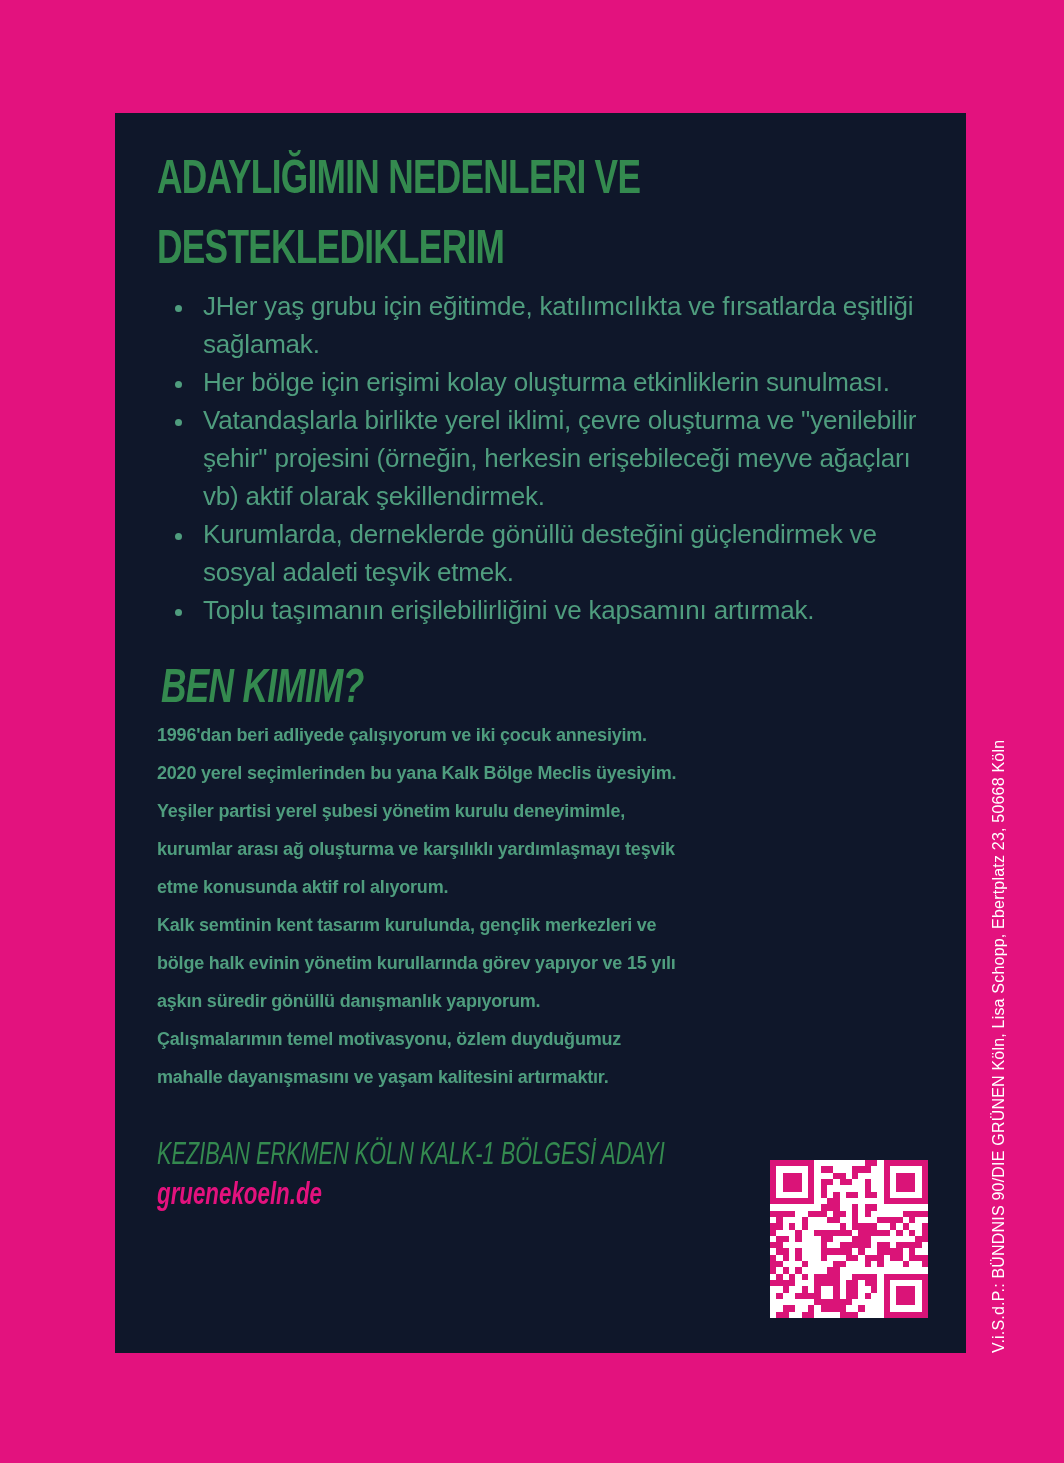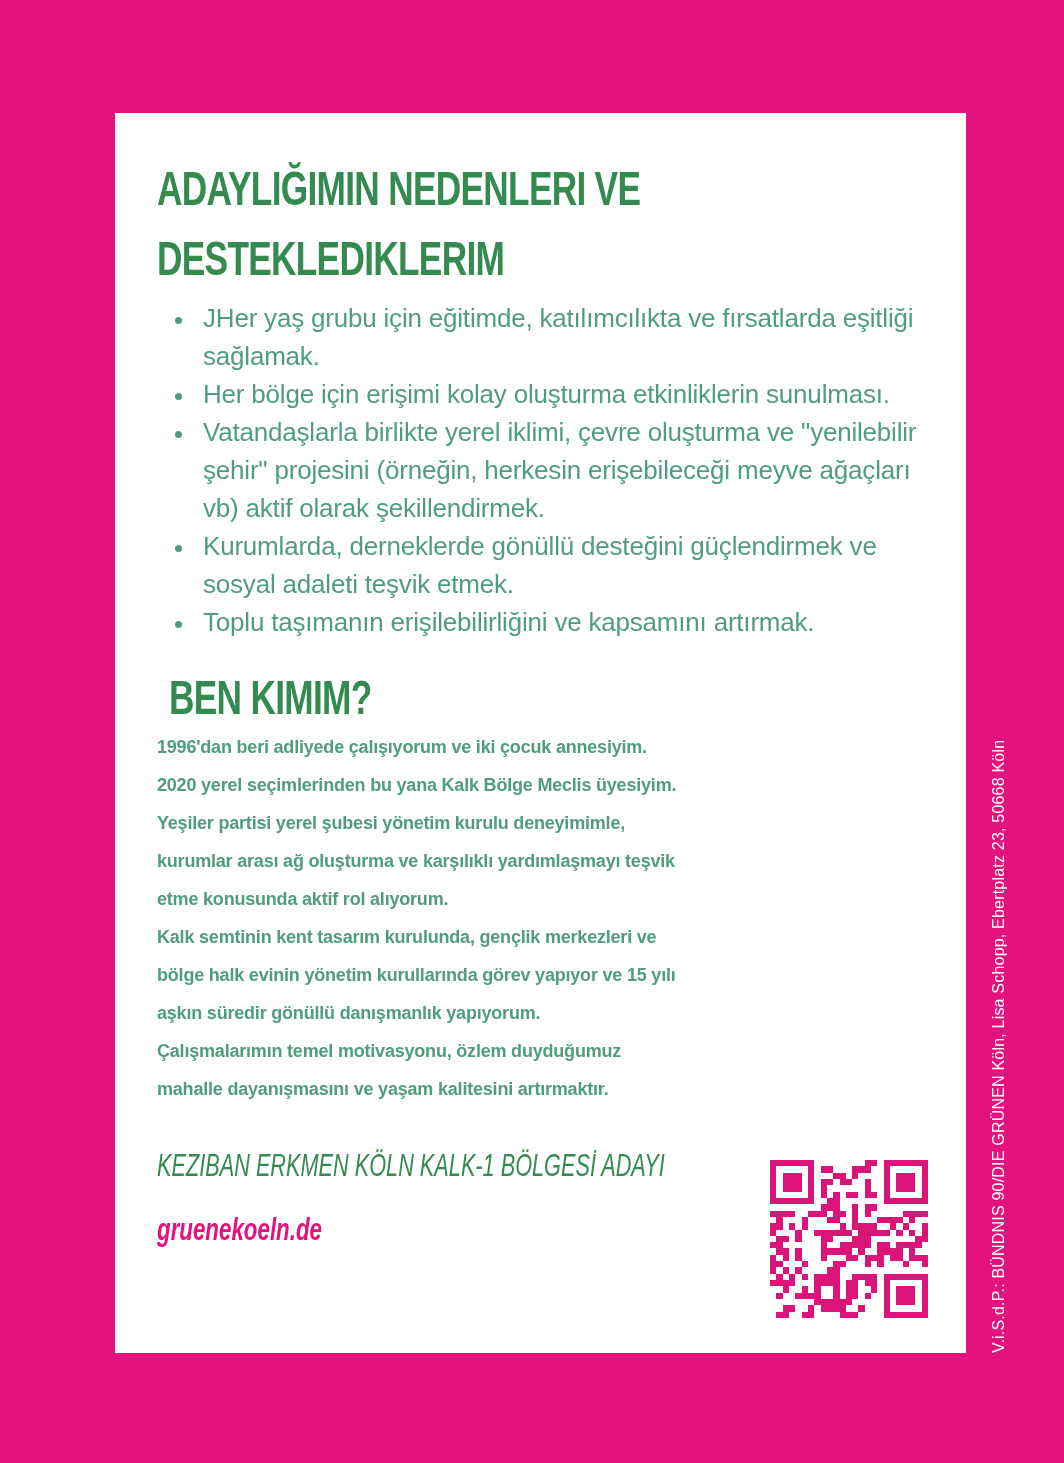--- a/index.html
+++ b/index.html
@@ -8,23 +8,23 @@
     width: 1064px;
     height: 1463px;
     background: #E3127E;
     font-family: "Liberation Sans", sans-serif;
     overflow: hidden;
   }
   .card {
     position: absolute;
     left: 115px; top: 113px;
     width: 851px; height: 1240px;
-    background: #ffffff;
+    background: #0f172a;
     box-sizing: border-box;
-    padding: 16px 40px 0 42px;
+    padding: 4px 40px 0 42px;
   }
   h1.section-title {
     margin: 24px 0 0 0;
     font-size: 49px;
     line-height: 70px;
     font-weight: bold;
     letter-spacing: -1px;
     color: #348A4F;
   }
   .hline {
@@ -38,26 +38,27 @@
     padding: 0 0 0 38px;
     color: #4F9D7E;
     font-size: 26px;
     line-height: 38px;
     letter-spacing: -0.2px;
     max-width: 730px;
   }
   ul.bullets li { padding-left: 8px; }
   ul.bullets li::marker { color: #4F9D7E; font-size: 22px; }
   h2.section-title {
-    margin: 28px 0 0 12px;
+    margin: 28px 0 0 4px;
     font-size: 49px;
     line-height: 56px;
     font-weight: bold;
     letter-spacing: -1px;
     color: #348A4F;
+    font-style: italic;
   }
   .about-body {
     margin-top: 3px;
     color: #4F9D7E;
     font-size: 18px;
     line-height: 38px;
     letter-spacing: -0.2px;
     white-space: pre-line;
     max-width: 770px;
     font-weight: bold;
@@ -77,21 +78,21 @@
     white-space: nowrap;
   }
   .districts {
     margin-top: 10px;
     font-size: 27px;
     line-height: 38px;
     color: #4F9D7E;
     letter-spacing: -0.2px;
   }
   .website {
-    margin-top: 24px;
+    margin-top: 0;
     font-size: 31px;
     line-height: 40px;
     font-weight: bold;
     font-style: italic;
     color: #E3127E;
   }
   .wline {
     display: inline-block;
     transform: scaleX(0.72);
     transform-origin: 0 50%;

